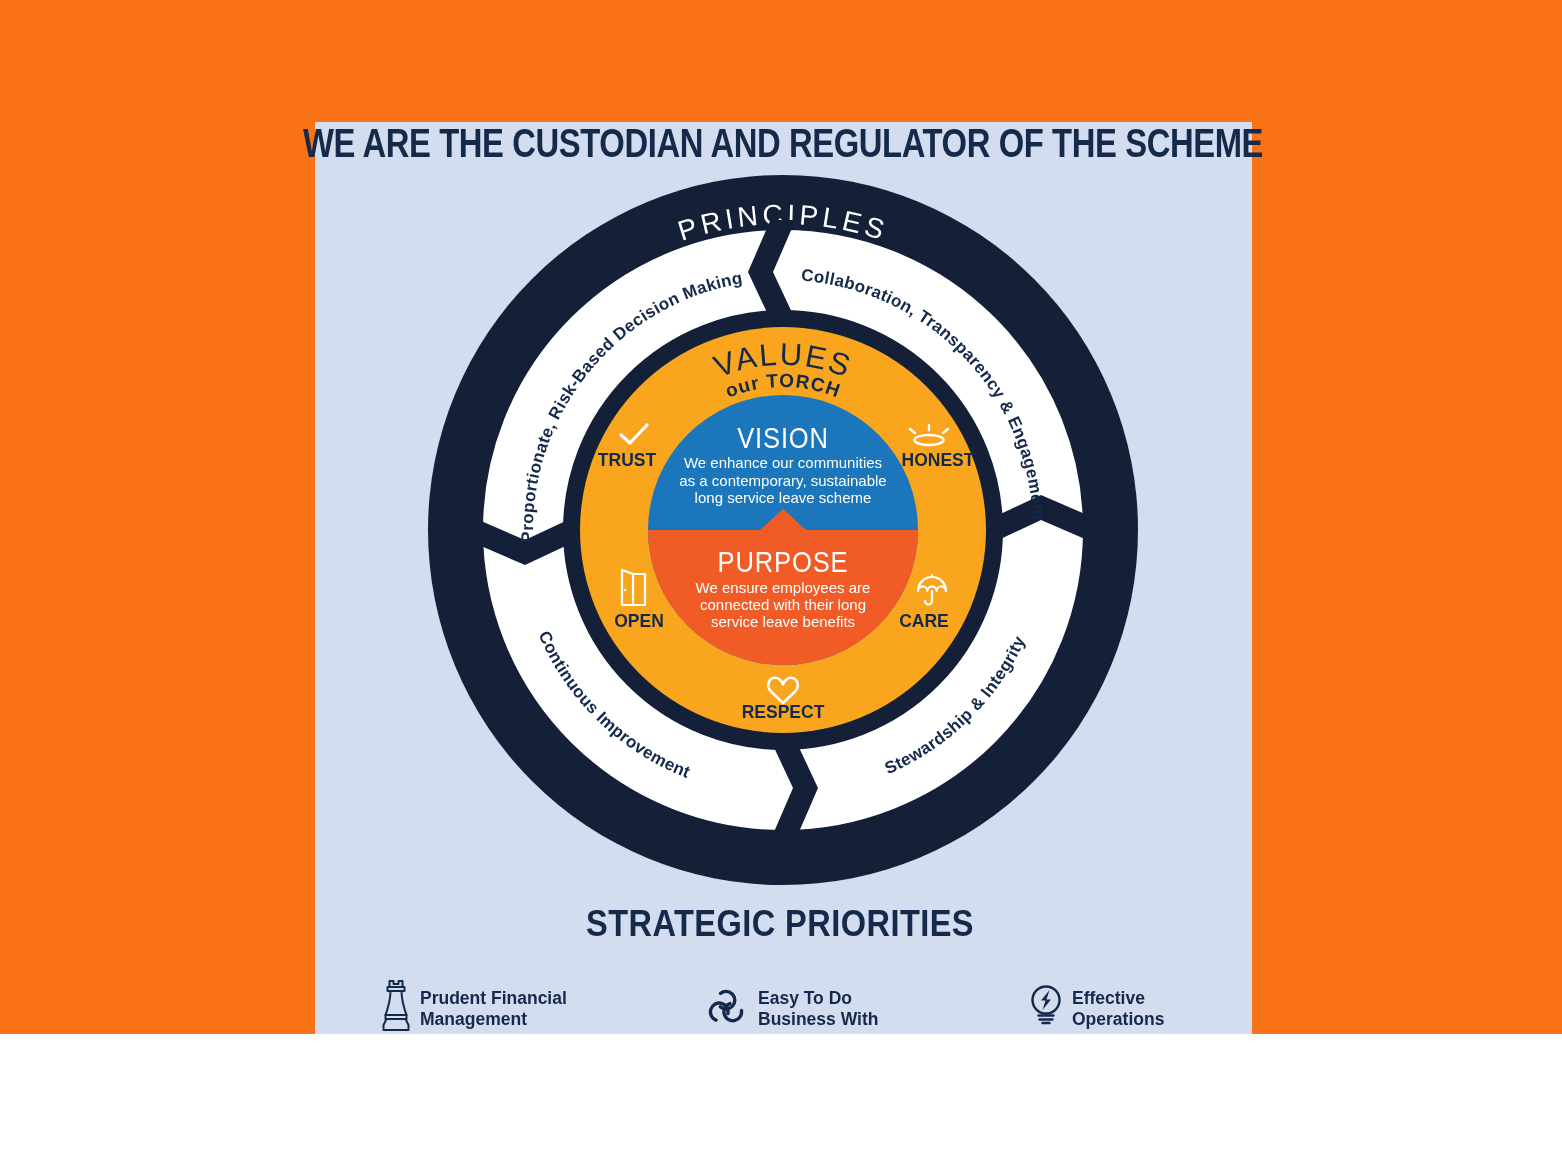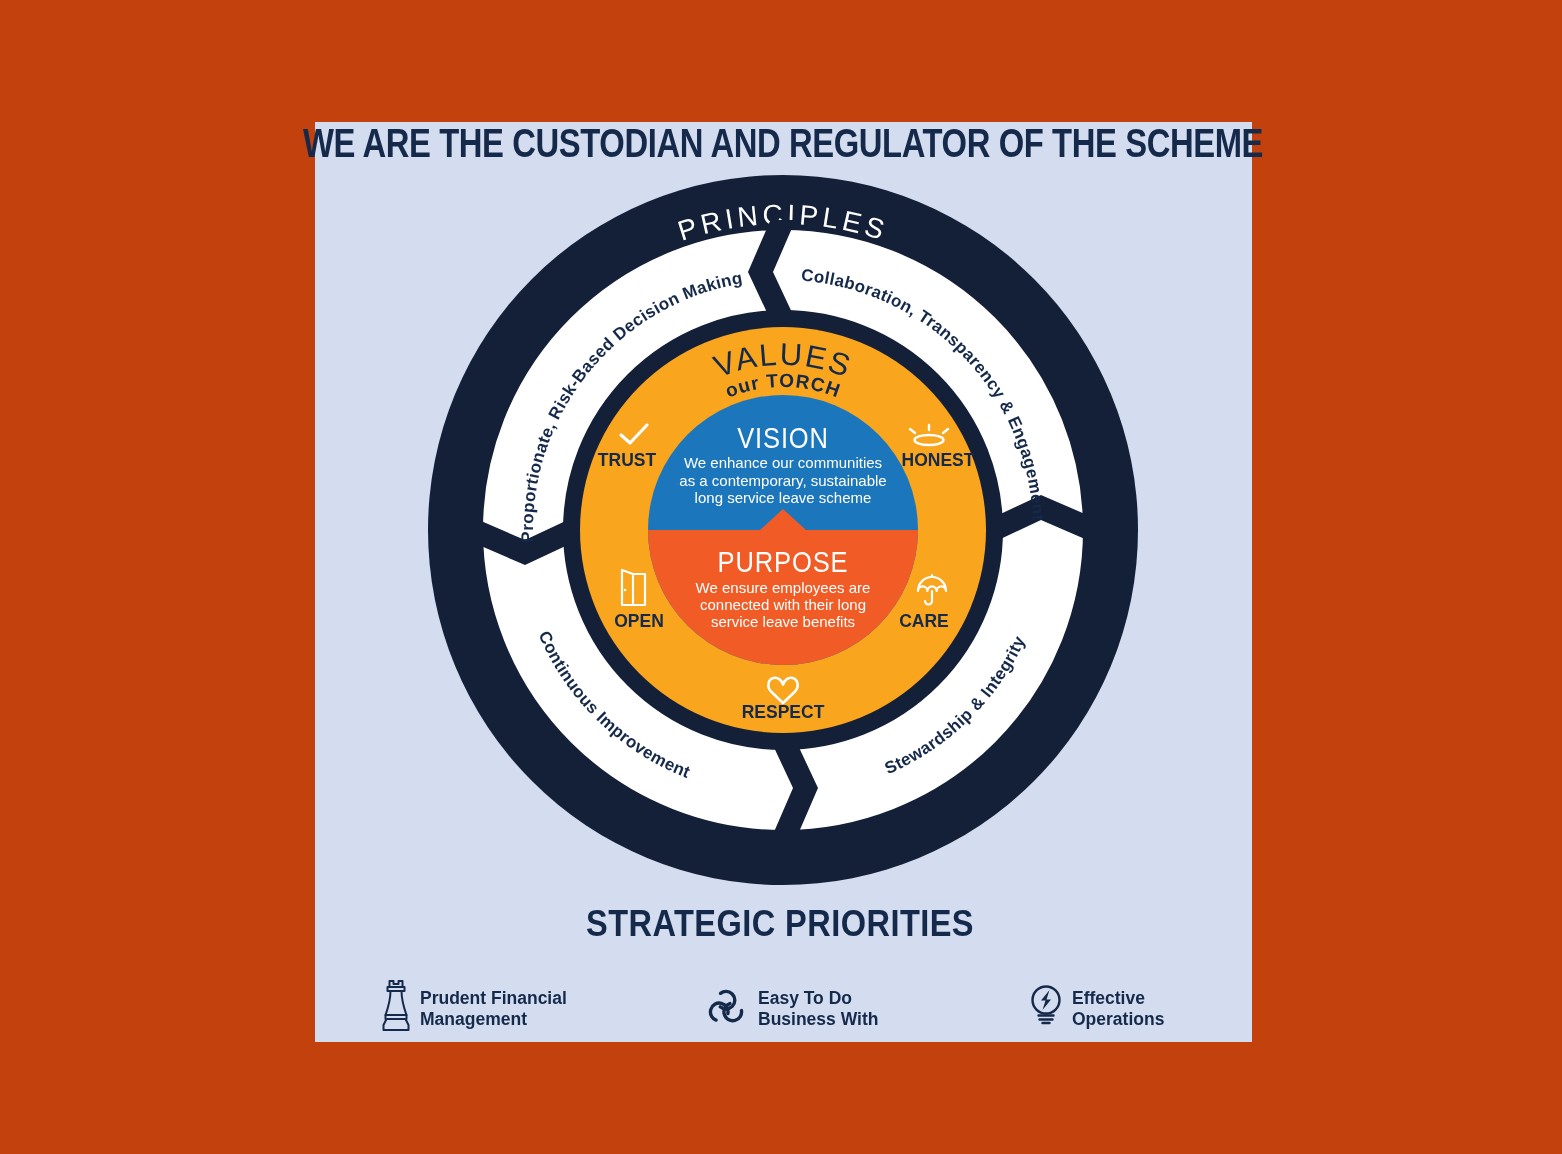--- a/index.html
+++ b/index.html
@@ -1,16 +1,16 @@
 <!DOCTYPE html>
 <html><head>
 <meta charset="utf-8">
 <style>
   html, body { margin: 0; padding: 0; background: #ffffff; }
-  .stage { position: relative; width: 1562px; height: 1154px; background: #c2410c; overflow: hidden; }
+  .stage { position: relative; width: 1562px; height: 1034px; background: #f97316; overflow: hidden; }
   svg { position: absolute; left: 0; top: 0; }
   text, textPath { font-family: "Liberation Sans", "DejaVu Sans", sans-serif; }
   .navy-fill { fill: #141F38; }
   .white-txt { fill: #FFFFFF; }
   .navy-txt  { fill: #15294A; }
 </style>
 </head>
 <body>
 
 <div class="stage">

